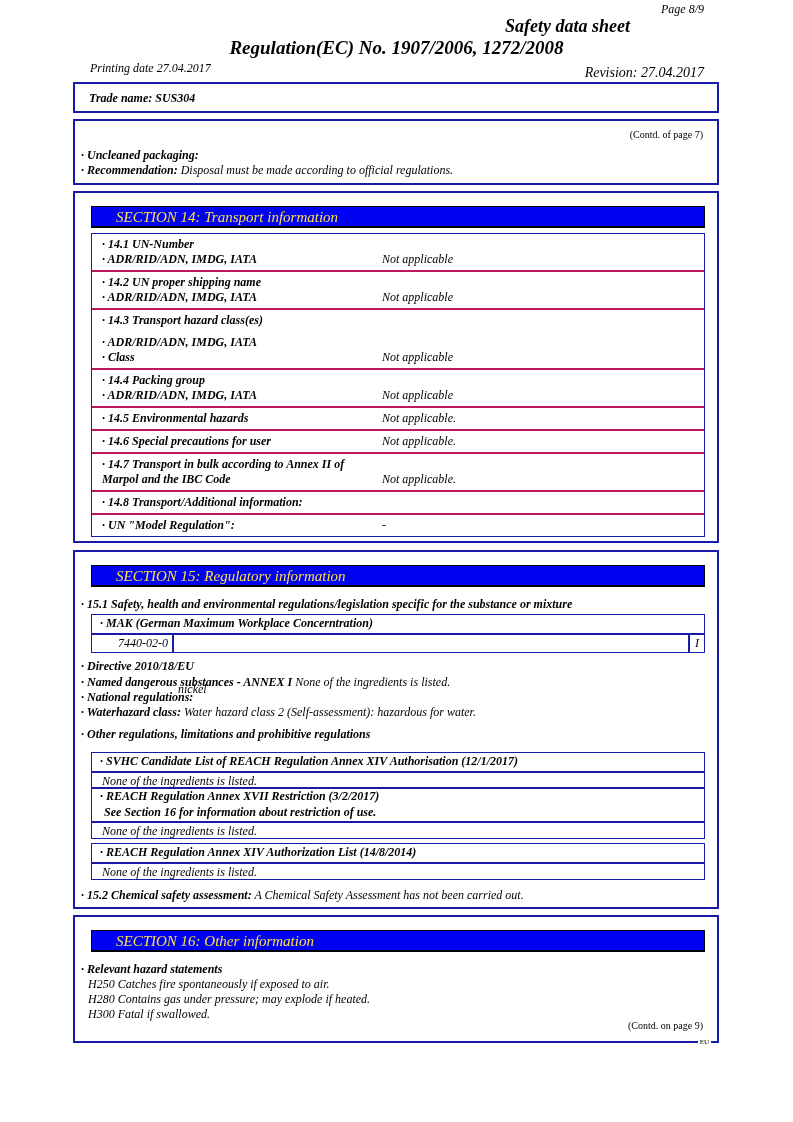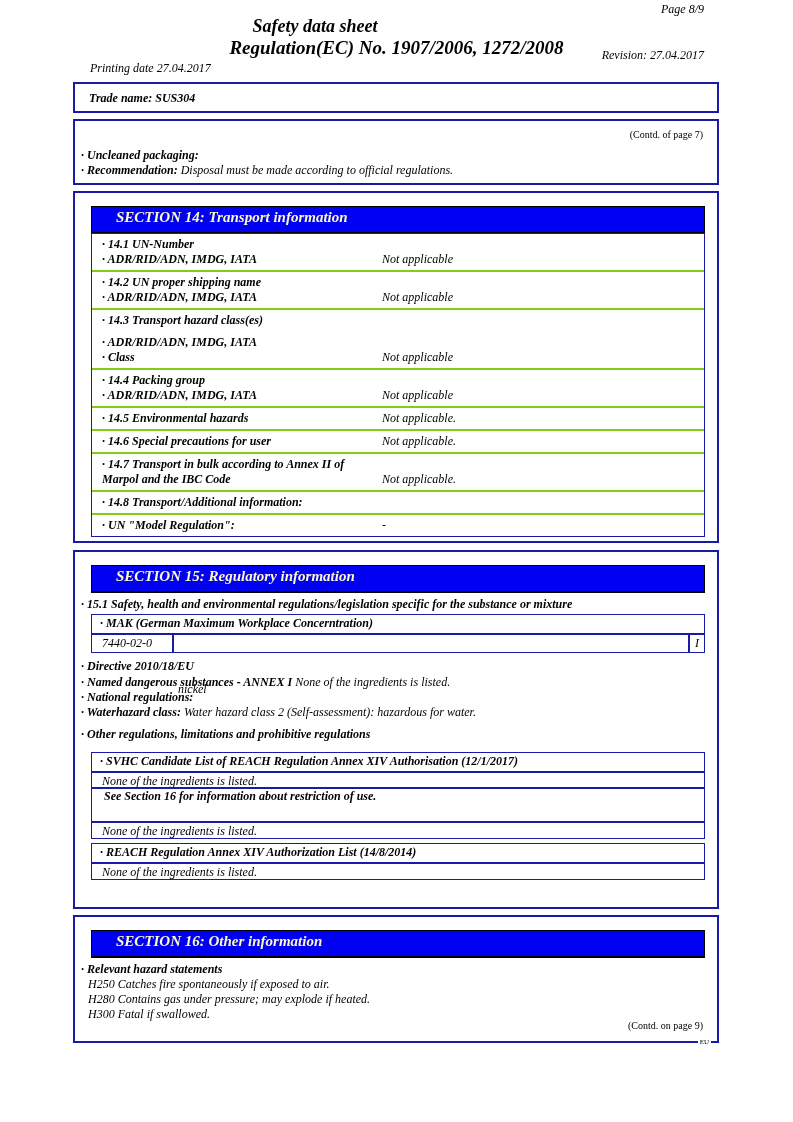--- a/index.html
+++ b/index.html
@@ -2,31 +2,31 @@
 <html><head>
 <meta charset="utf-8">
 <style>
   html, body { margin: 0; padding: 0; background: #ffffff; }
   body { width: 793px; height: 1122px; position: relative; overflow: hidden;
          font-family: "Liberation Serif", "DejaVu Serif", serif; color: #000; }
   .abs { position: absolute; }
   .it { font-style: italic; text-align: right; }
   .b { font-weight: bold; }
   .page-num { right: 89px; top: 2px; font-size: 12px; font-style: italic; }
-  .title { left: 0; width: 630px; top: 16px; text-align: center; font-size: 18px; font-style: italic; font-weight: bold; }
+  .title { left: 0; width: 630px; top: 16px; text-align: right; font-size: 18px; font-style: italic; font-weight: bold; }
   .subtitle { left: 0; width: 793px; top: 37px; text-align: center; font-size: 19px; font-style: italic; font-weight: bold; }
   .print-date { left: 90px; top: 61px; font-size: 12px; font-style: italic; }
-  .revision { right: 89px; top: 48px; font-size: 12px; font-style: italic; }
+  .revision { right: 89px; top: 65px; font-size: 14px; font-style: italic; }
   .box { position: absolute; left: 73px; width: 646px; border: 2px solid #1a1aa8; box-sizing: border-box; }
   .line { position: absolute; font-size: 12px; white-space: nowrap; }
-  .sec-header { position: absolute; left: 16px; width: 614px; height: 28px; background: #0000f2; border: 1px solid #000;
-                border-bottom-width: 2px; box-sizing: border-box; color: #fef9c3; font-size: 15px; font-style: italic; font-weight: bold;
+  .sec-header { position: absolute; left: 16px; width: 614px; height: 22px; background: #0000f2; border: 1px solid #000;
+                border-bottom-width: 2px; box-sizing: border-box; color: #fde047; font-size: 15px; font-style: italic; font-weight: normal;
                 padding-left: 24px; line-height: 20px; }
   .tbl { position: absolute; left: 16px; width: 614px; border: 1px solid #1a1aa8; box-sizing: border-box; }
-  .row { position: relative; border-bottom: 2px solid #84cc16; box-sizing: border-box; font-size: 12px; font-style: italic; }
+  .row { position: relative; border-bottom: 2px solid #be185d; box-sizing: border-box; font-size: 12px; font-style: italic; }
   .row:last-child { border-bottom: none; }
   .row .l { position: absolute; left: 10px; font-weight: bold; white-space: nowrap; }
   .row .v { position: absolute; left: 290px; white-space: nowrap; }
   .contd { position: absolute; right: 14px; font-size: 10px; }
   .sub-tbl { position: absolute; left: 16px; width: 614px; border: 1px solid #1a1aa8; box-sizing: border-box; font-size: 12px; font-style: italic; }
   .sub-tbl .hd { border-bottom: 2px solid #1a1aa8; font-weight: bold; padding-left: 8px; line-height: 16px; }
   .sub-tbl .bd { padding-left: 10px; line-height: 16px; }
 </style>
 </head>
 <body>
@@ -93,44 +93,46 @@
     </div>
   </div>
 </div>
 
 <div class="box" style="top:550px;height:359px;">
   <div class="sec-header" style="top:13px;">SECTION 15: Regulatory information</div>
   <div class="line it b" style="left:6px;top:45px;">· 15.1 Safety, health and environmental regulations/legislation specific for the substance or mixture</div>
   <div class="sub-tbl" style="top:62px;height:39px;">
     <div class="hd" style="height:18px;">· MAK (German Maximum Workplace Concerntration)</div>
     <div style="position:relative;height:17px;">
-      <div style="position:absolute;left:0;width:82px;height:17px;border-right:2px solid #1a1aa8;text-align:right;padding-right:20px;box-sizing:border-box;line-height:16px;">7440-02-0</div>
+      <div style="position:absolute;left:0;width:82px;height:17px;border-right:2px solid #1a1aa8;text-align:right;padding-right:4px;box-sizing:border-box;line-height:16px;">7440-02-0</div>
       <div style="position:absolute;left:86px;line-height:16px;margin-top:46px;">nickel</div>
       <div style="position:absolute;right:0;width:16px;height:17px;border-left:2px solid #1a1aa8;text-align:center;line-height:16px;box-sizing:border-box;">I</div>
     </div>
   </div>
   <div class="line it b" style="left:6px;top:107px;">· Directive 2010/18/EU</div>
   <div class="line it" style="left:6px;top:123px;"><span class="b">· Named dangerous substances - ANNEX I</span><span> None of the ingredients is listed.</span></div>
   <div class="line it b" style="left:6px;top:138px;">· National regulations:</div>
   <div class="line it" style="left:6px;top:153px;"><span class="b">· Waterhazard class:</span><span> Water hazard class 2 (Self-assessment): hazardous for water.</span></div>
   <div class="line it b" style="left:6px;top:175px;">· Other regulations, limitations and prohibitive regulations</div>
   <div class="sub-tbl" style="top:200px;height:37px;">
     <div class="hd" style="height:18px;">· SVHC Candidate List of REACH Regulation Annex XIV Authorisation (12/1/2017)</div>
     <div class="bd">None of the ingredients is listed.</div>
   </div>
   <div class="sub-tbl" style="top:235px;height:52px;">
     <div class="hd" style="height:33px;">
+      <div>· REACH Regulation Annex XVII Restriction (3/2/2017)</div>
       <div style="padding-left:4px;">See Section 16 for information about restriction of use.</div>
     </div>
     <div class="bd">None of the ingredients is listed.</div>
   </div>
   <div class="sub-tbl" style="top:291px;height:37px;">
     <div class="hd" style="height:18px;">· REACH Regulation Annex XIV Authorization List (14/8/2014)</div>
     <div class="bd">None of the ingredients is listed.</div>
   </div>
+  <div class="line it" style="left:6px;top:336px;"><span class="b">· 15.2 Chemical safety assessment:</span><span> A Chemical Safety Assessment has not been carried out.</span></div>
 </div>
 
 <div class="box" style="top:915px;height:128px;">
   <div class="sec-header" style="top:13px;">SECTION 16: Other information</div>
   <div class="line it b" style="left:6px;top:45px;">· Relevant hazard statements</div>
   <div class="line it" style="left:13px;top:60px;">H250 Catches fire spontaneously if exposed to air.</div>
   <div class="line it" style="left:13px;top:75px;">H280 Contains gas under pressure; may explode if heated.</div>
   <div class="line it" style="left:13px;top:90px;">H300 Fatal if swallowed.</div>
   <div class="contd" style="top:103px;">(Contd. on page 9)</div>
   <div style="position:absolute;right:6px;bottom:-6px;background:#fff;font-size:7px;padding:0 2px;line-height:9px;">EU</div>

